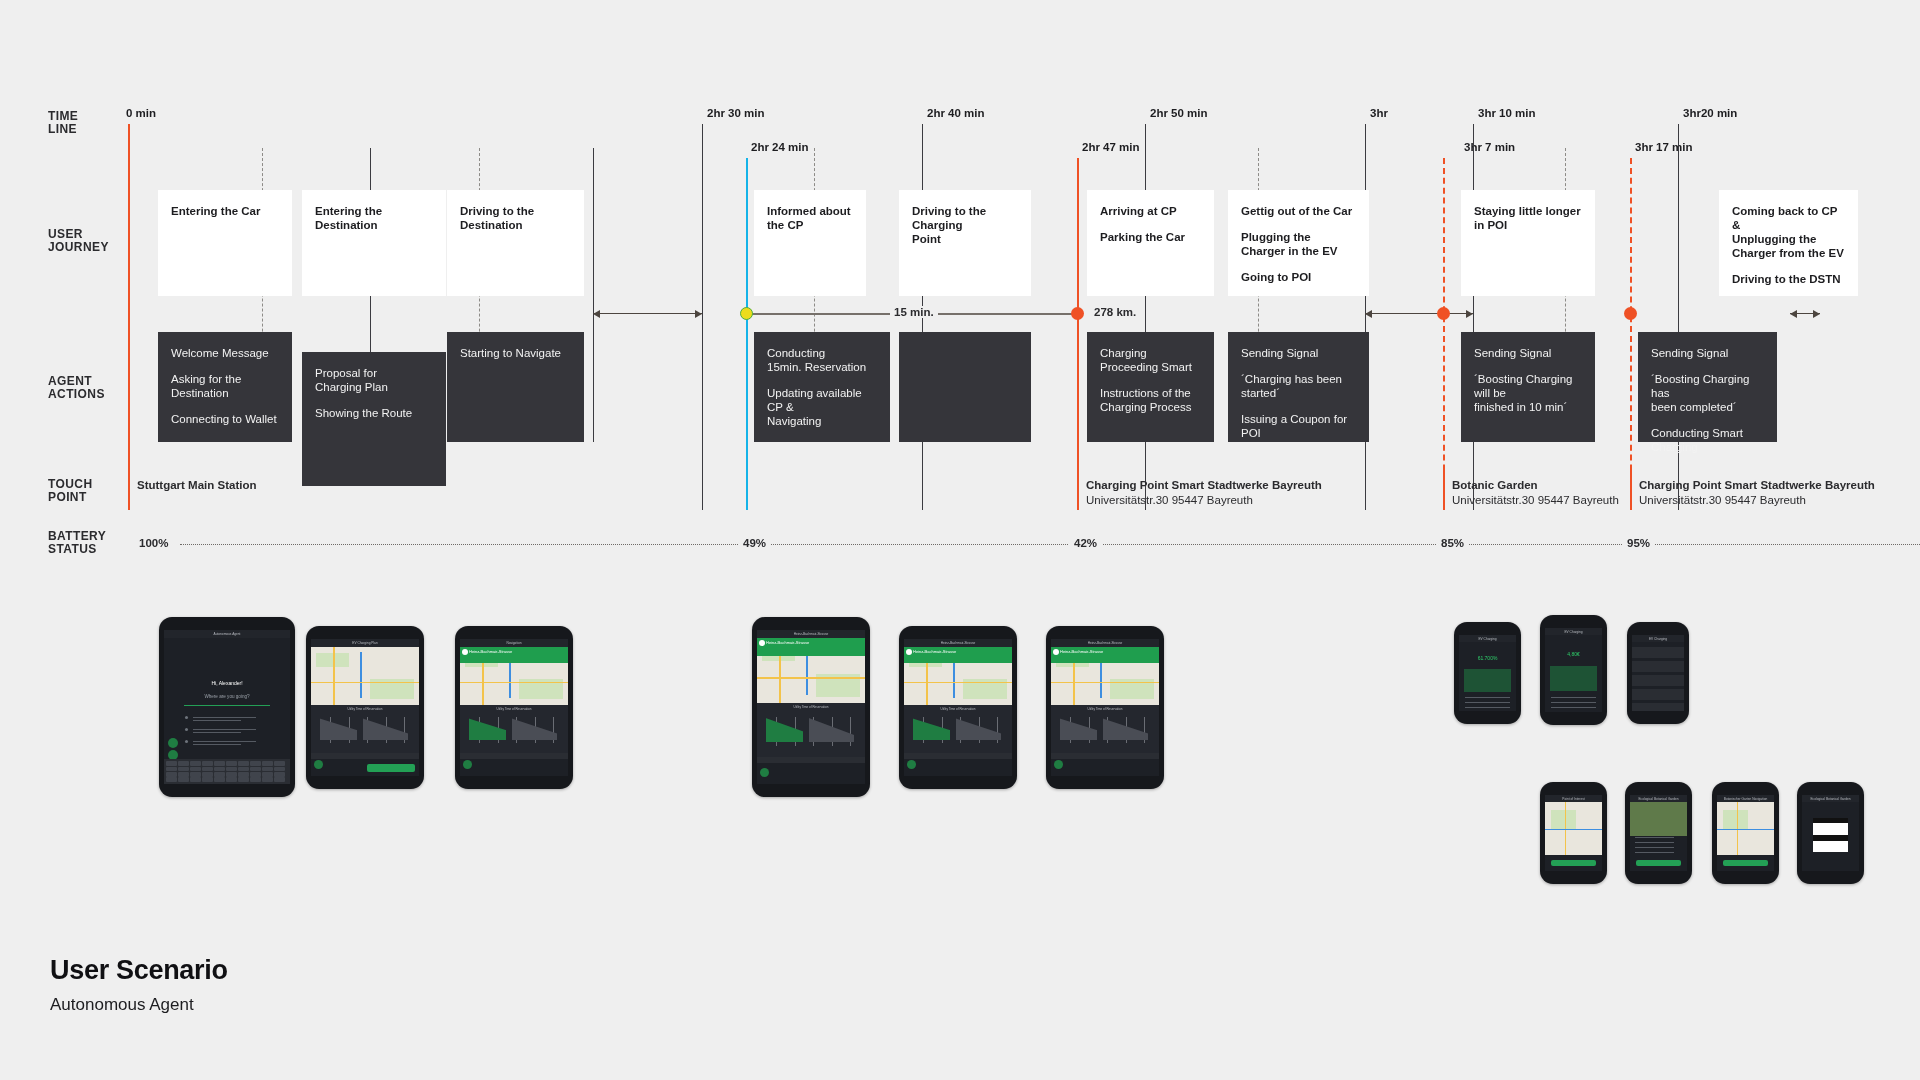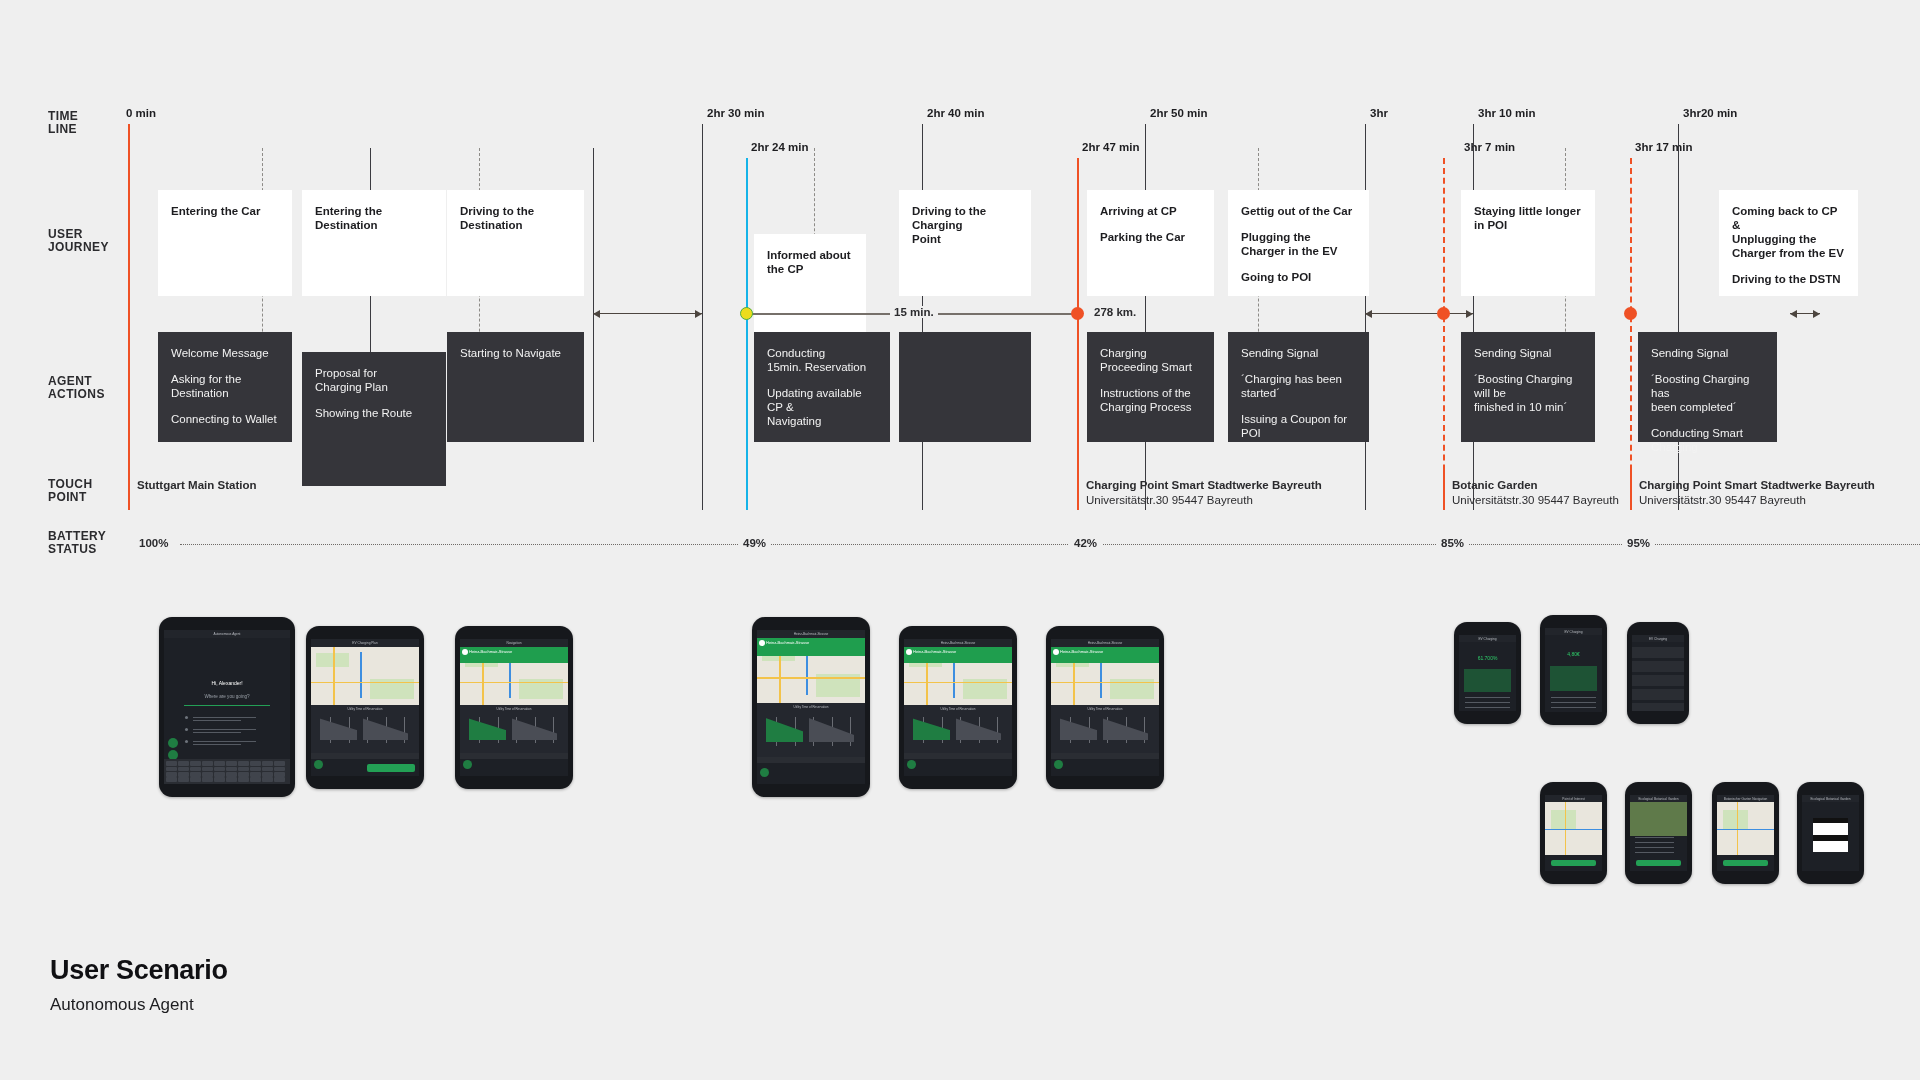--- a/index.html
+++ b/index.html
@@ -152,21 +152,21 @@
   <div id="layer-journey">
       <div class="card journey" style="left:158px;top:190px;width:134px;height:106px;">
         <p>Entering the Car</p>
       </div>
       <div class="card journey" style="left:302px;top:190px;width:144px;height:106px;">
         <p>Entering the Destination</p>
       </div>
       <div class="card journey" style="left:447px;top:190px;width:137px;height:106px;">
         <p>Driving to the Destination</p>
       </div>
-      <div class="card journey" style="left:754px;top:190px;width:112px;height:106px;margin-top:44px;">
+      <div class="card journey" style="left:754px;top:190px;width:112px;height:106px;">
         <p>Informed about the CP</p>
       </div>
       <div class="card journey" style="left:899px;top:190px;width:132px;height:106px;">
         <p>Driving to the Charging
 Point</p>
       </div>
       <div class="card journey" style="left:1087px;top:190px;width:127px;height:106px;">
         <p>Arriving at CP</p>
         <p>Parking the Car</p>
       </div>

